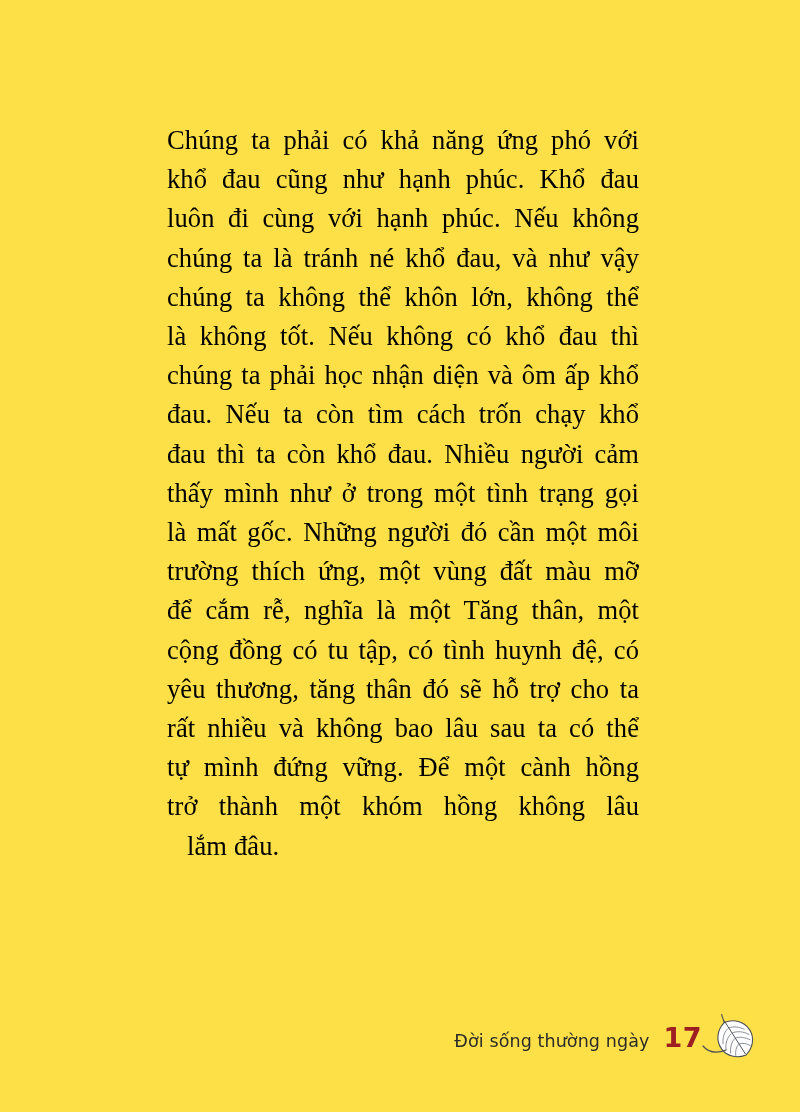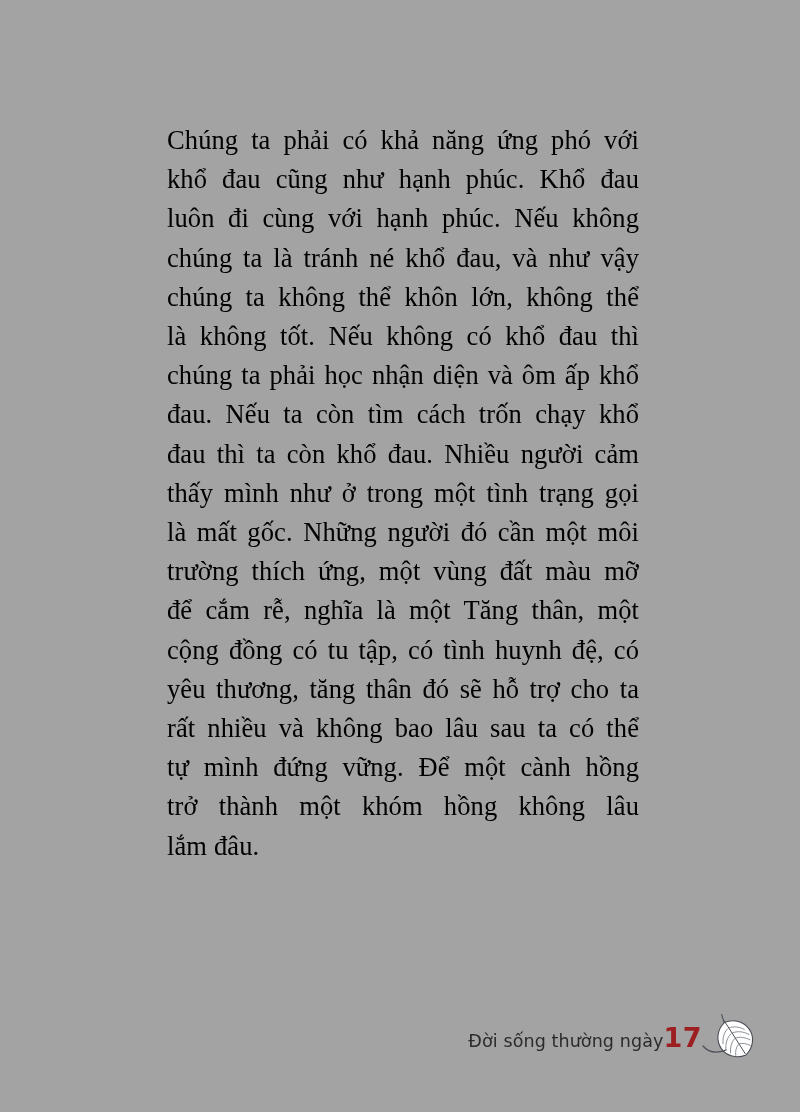--- a/index.html
+++ b/index.html
@@ -12,21 +12,21 @@
     height: 1112px;
     position: relative;
     overflow: hidden;
     font-family: "Liberation Serif", "DejaVu Serif", serif;
     -webkit-font-smoothing: antialiased;
   }
 
   .page {
     position: absolute;
     inset: 0;
-    background: #a3a3a3;
+    background: #fde047;
   }
 
   
   .text-block {
     position: absolute;
     left: 167px;
     top: 121px;
     width: 472px;
   }
 
@@ -45,36 +45,38 @@
   
   .para .ln {
     display: block;
     text-align: justify;
     text-align-last: justify;
     white-space: pre-wrap;
   }
   .para .ln.last {
     text-align: center;
     text-align-last: left;
+    margin-left: 20px;
   }
 
   
   .footer {
     position: absolute;
     left: 0;
     top: 1012px;
     width: 800px;
     height: 70px;
   }
   .footer-inner {
     position: absolute;
     right: 98px;
     top: 10px;
     display: flex;
     align-items: baseline;
+    gap: 14px;
   }
   .running-title {
     font-family: "DejaVu Sans", "Liberation Sans", sans-serif;
     font-size: 17.5px;
     font-weight: 400;
     color: #2b2b2b;
     letter-spacing: 0.1px;
     white-space: nowrap;
   }
   .page-number {

